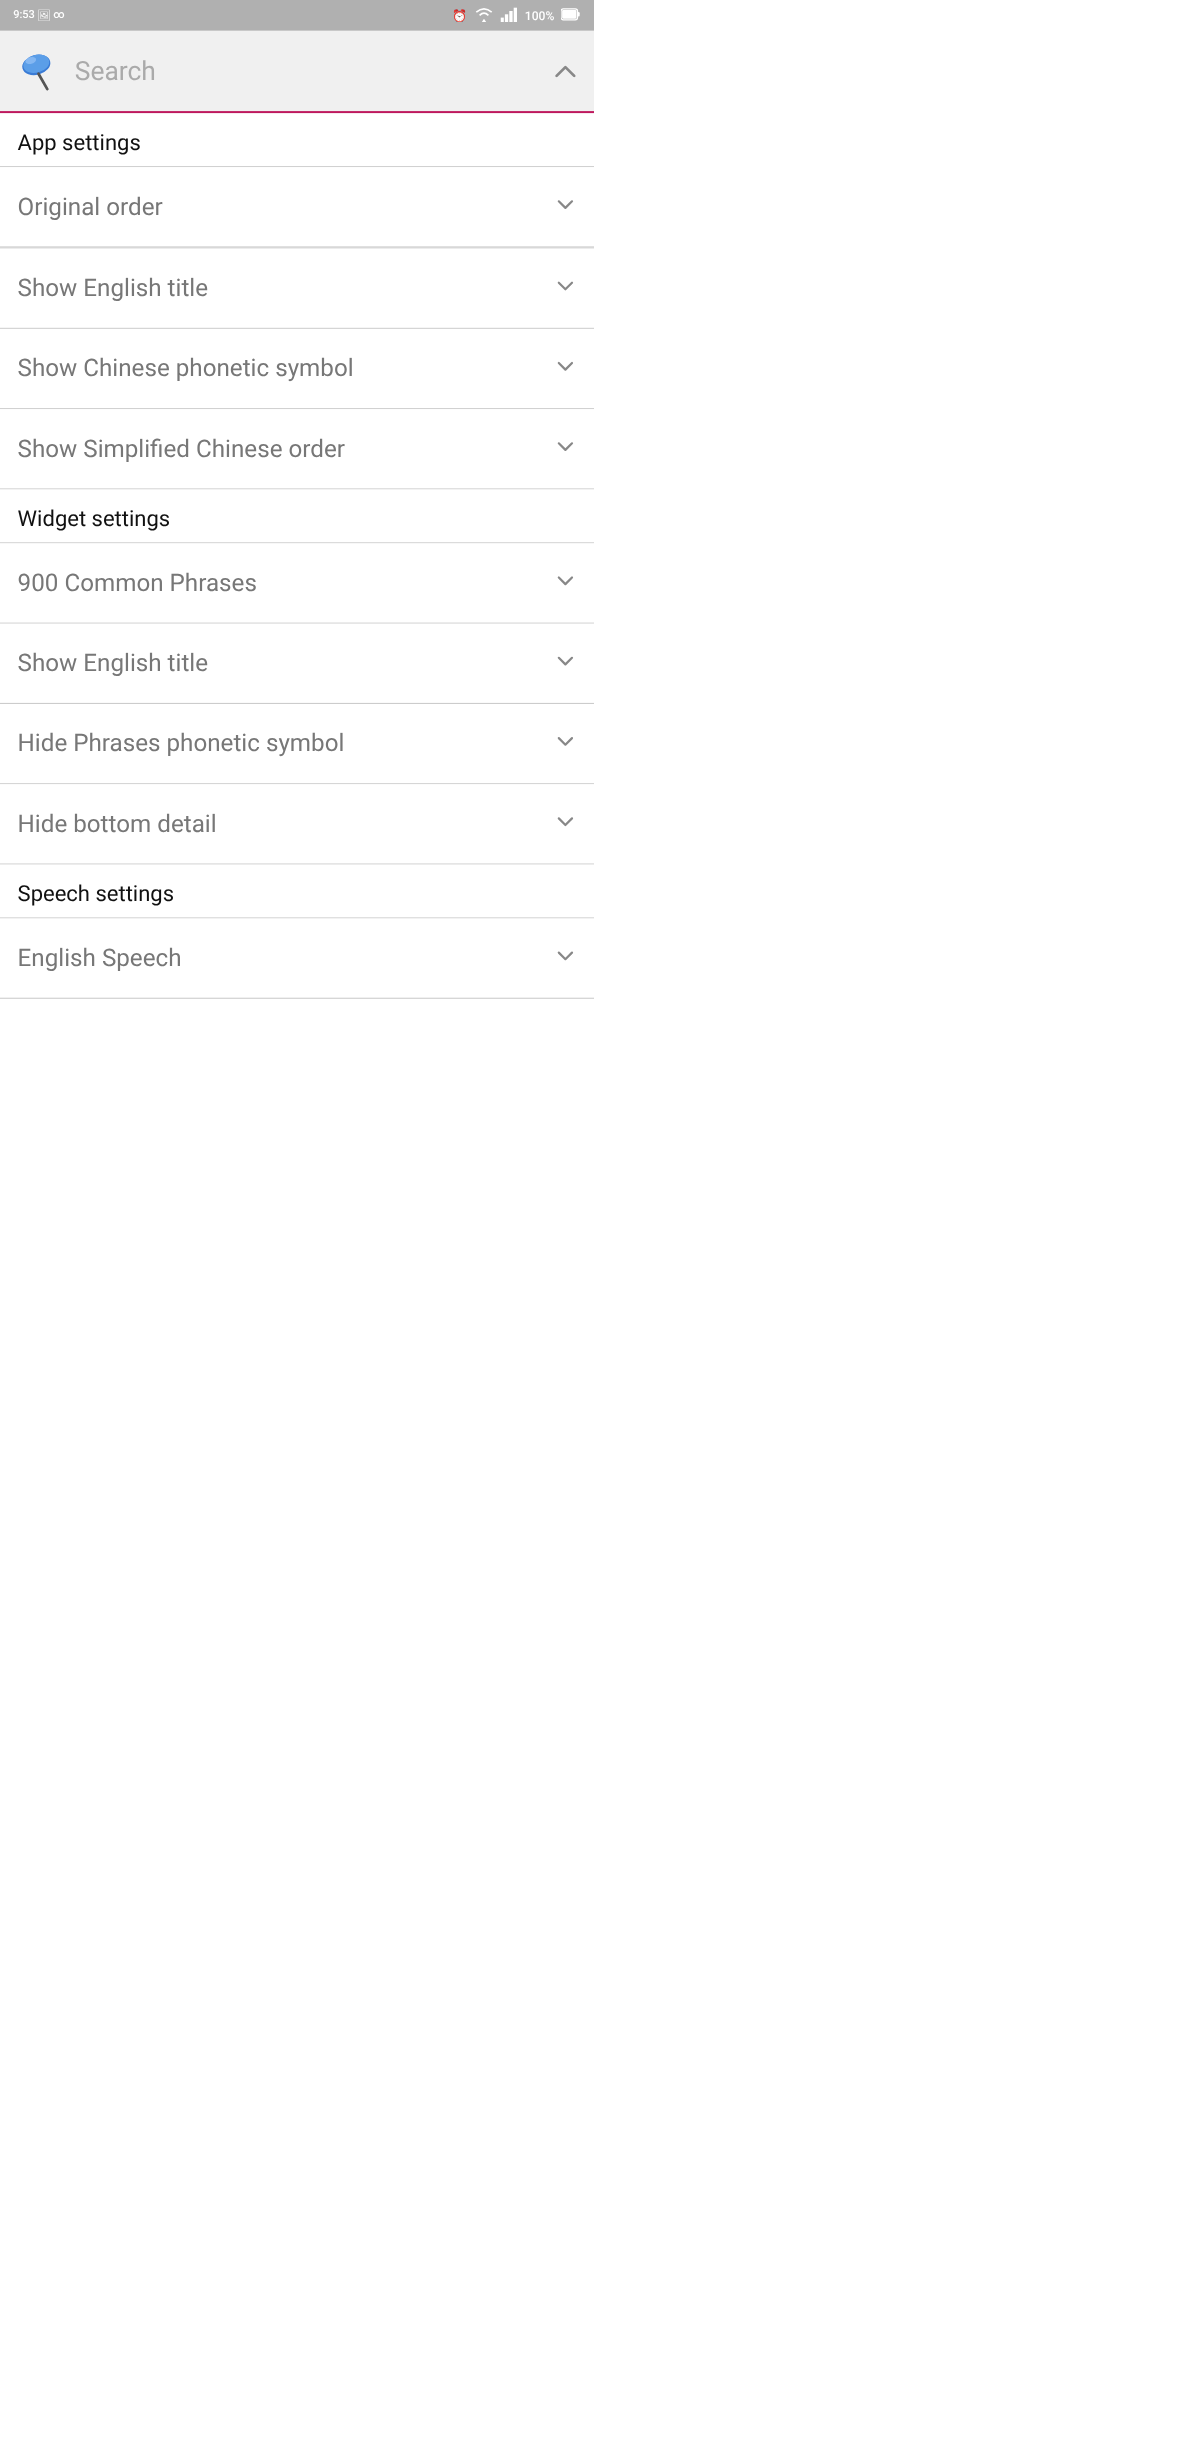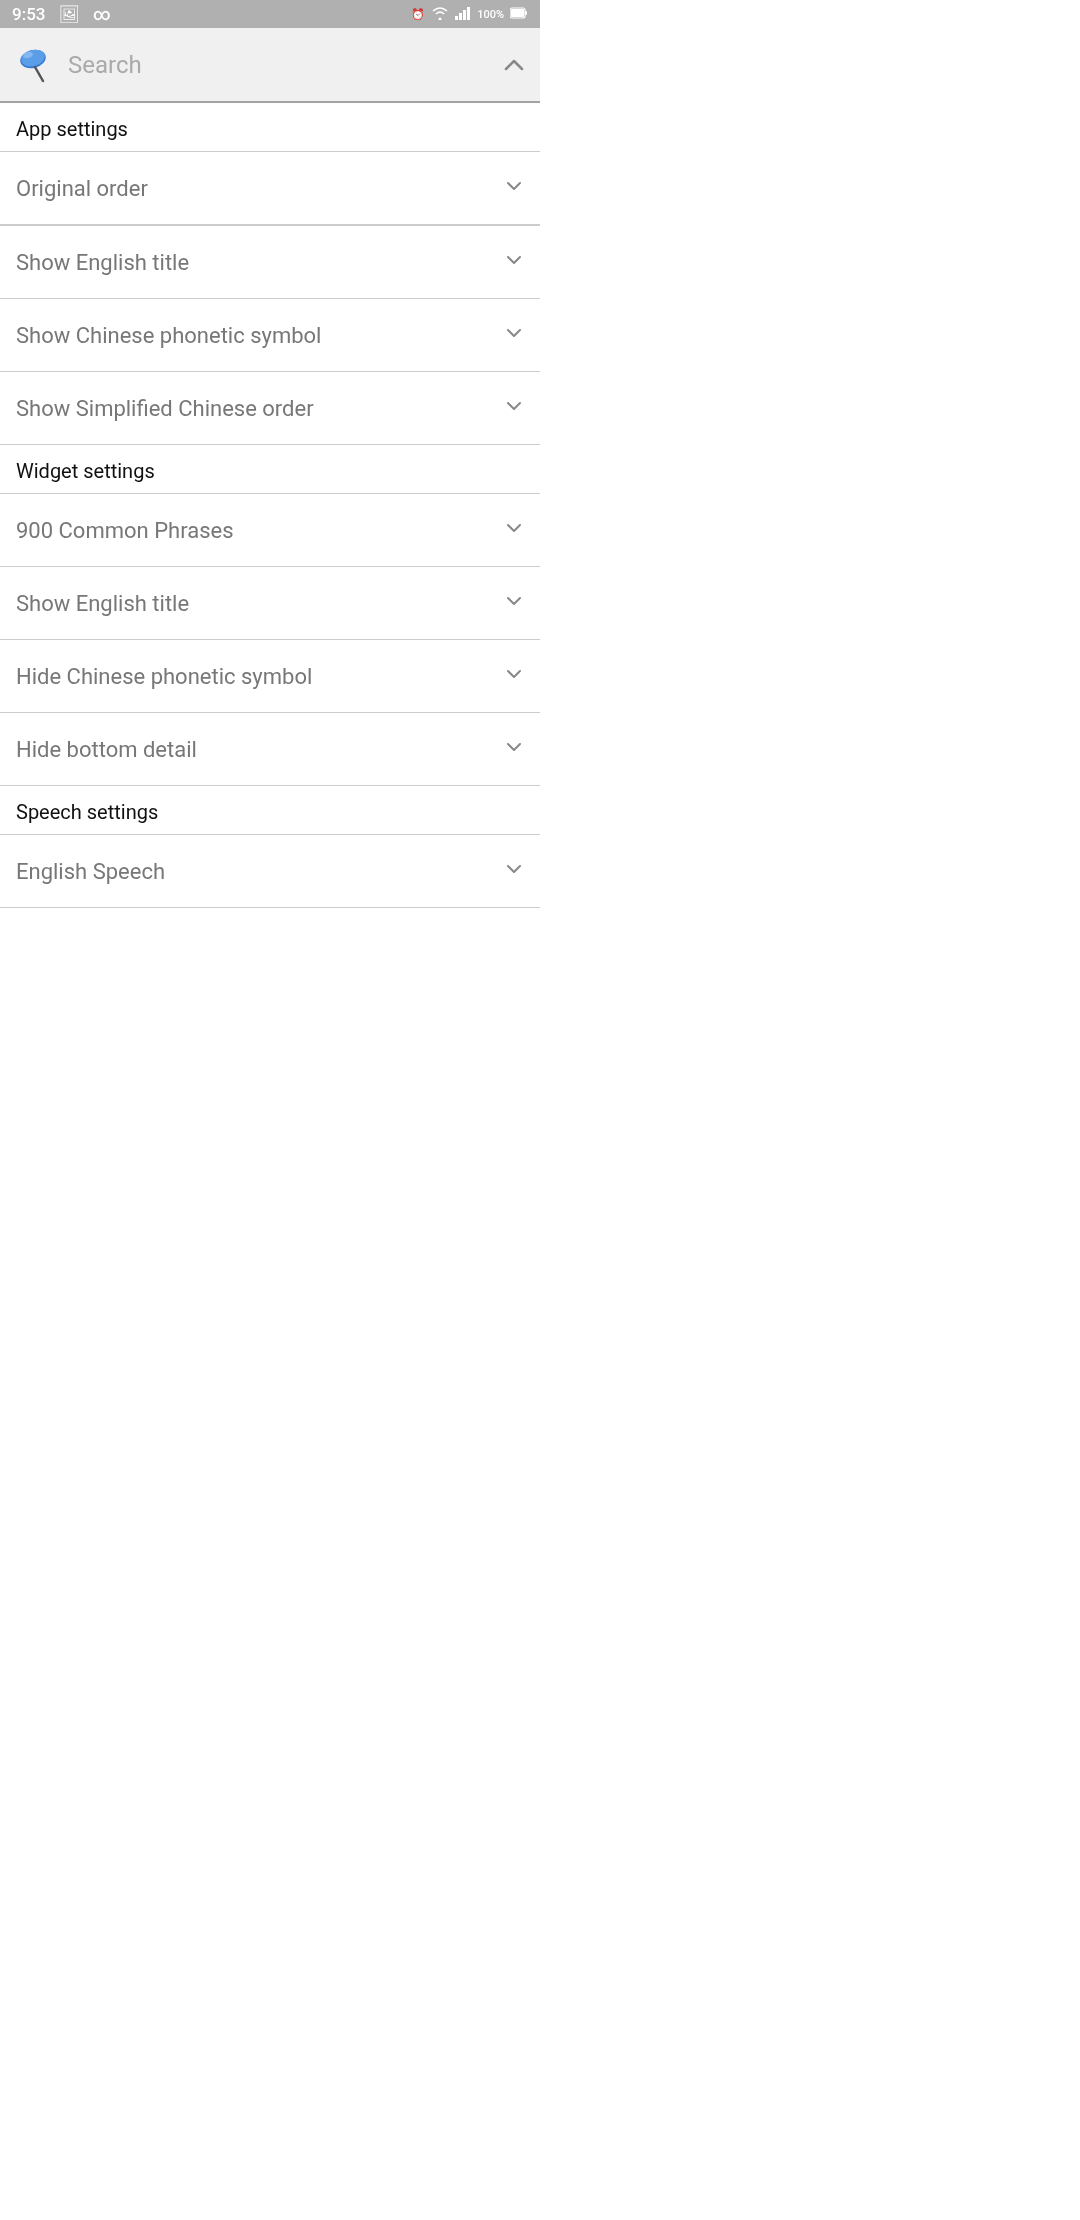--- a/index.html
+++ b/index.html
@@ -19,43 +19,43 @@
       height: 28px;
       background: #b0b0b0;
       display: flex;
       align-items: center;
       justify-content: space-between;
       padding: 0 12px;
     }
     .status-left {
       display: flex;
       align-items: flex-start;
-      gap: 13px;
+      gap: 2px;
       color: #ffffff;
-      font-size: 17px;
+      font-size: 10px;
       font-weight: 500;
     }
     .status-right {
       display: flex;
       align-items: center;
       gap: 6px;
       color: #ffffff;
       font-size: 11px;
       font-weight: 500;
     }
 
     
     .search-bar {
       width: 100%;
       height: 75px;
       background: #f0f0f0;
       display: flex;
       align-items: center;
       padding: 0 12px;
-      border-bottom: 2px solid #a3a3a3;
+      border-bottom: 2px solid #be185d;
       gap: 10px;
     }
 
     .pin-icon-wrap {
       width: 46px;
       height: 46px;
       flex-shrink: 0;
       display: flex;
       align-items: center;
       justify-content: center;
@@ -220,21 +220,21 @@
     </div>
     <div class="divider"></div>
     <div class="setting-row">
       <span class="setting-row-label">Show English title</span>
       <span class="dropdown-arrow"><svg width="20" height="20" viewBox="0 0 20 20" fill="none">
       <polyline points="4,7 10,13 16,7" stroke="#888888" stroke-width="2" stroke-linecap="round" stroke-linejoin="round"></polyline>
     </svg></span>
     </div>
     <div class="divider"></div>
     <div class="setting-row">
-      <span class="setting-row-label">Hide Chinese phonetic symbol</span>
+      <span class="setting-row-label">Hide Phrases phonetic symbol</span>
       <span class="dropdown-arrow"><svg width="20" height="20" viewBox="0 0 20 20" fill="none">
       <polyline points="4,7 10,13 16,7" stroke="#888888" stroke-width="2" stroke-linecap="round" stroke-linejoin="round"></polyline>
     </svg></span>
     </div>
     <div class="divider"></div>
     <div class="setting-row">
       <span class="setting-row-label">Hide bottom detail</span>
       <span class="dropdown-arrow"><svg width="20" height="20" viewBox="0 0 20 20" fill="none">
       <polyline points="4,7 10,13 16,7" stroke="#888888" stroke-width="2" stroke-linecap="round" stroke-linejoin="round"></polyline>
     </svg></span>

